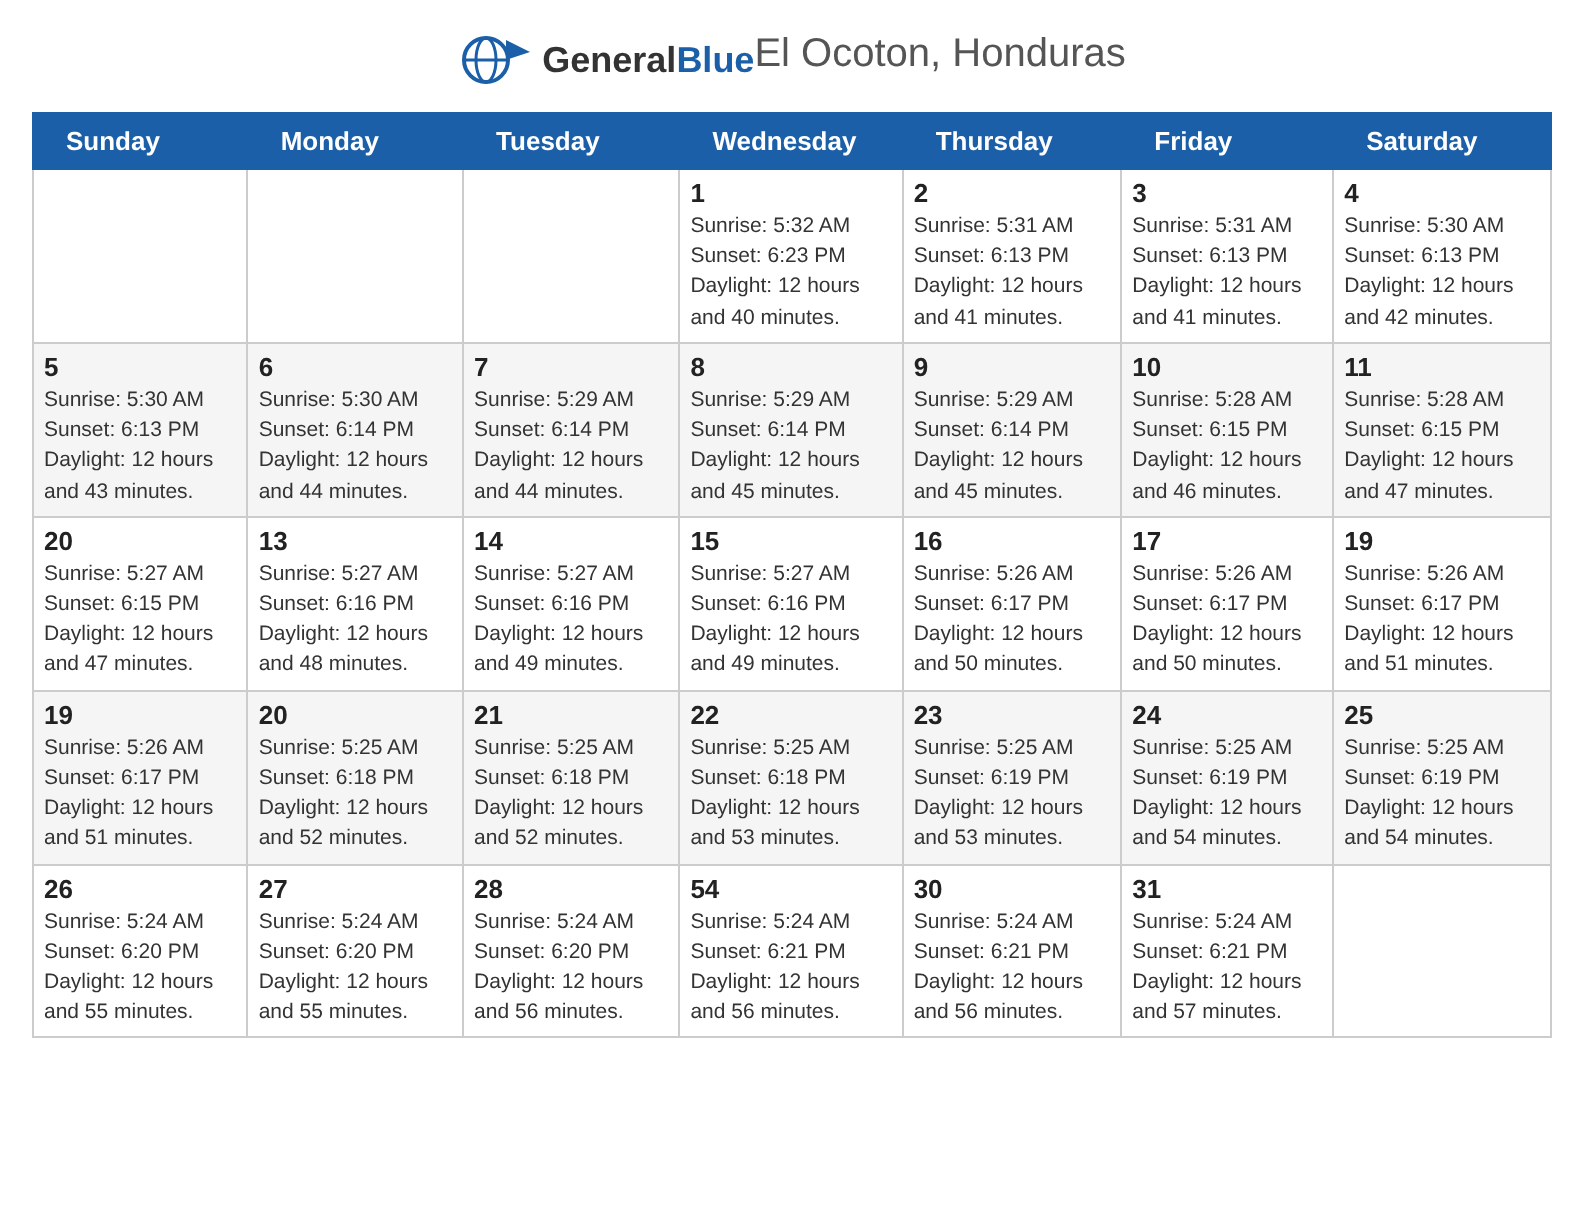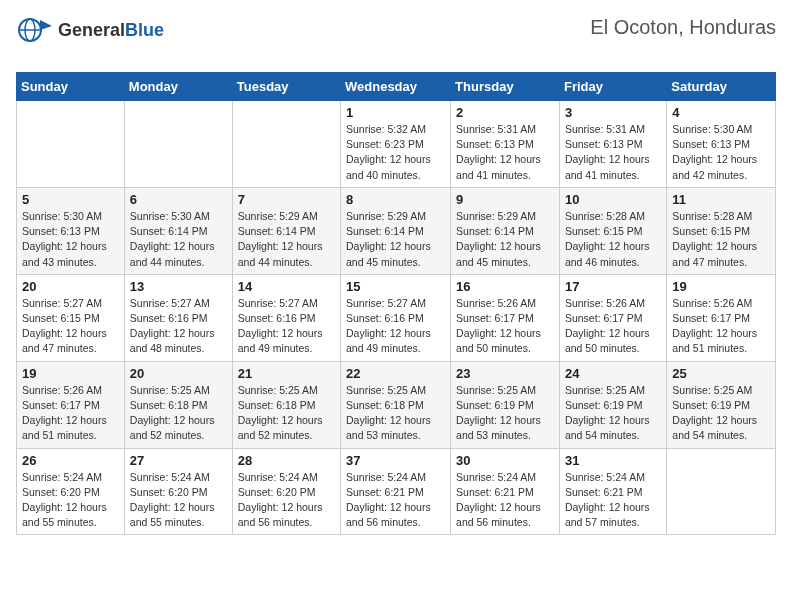--- a/index.html
+++ b/index.html
@@ -5,23 +5,23 @@
     * { box-sizing: border-box; margin: 0; padding: 0; }
     body {
       font-family: Arial, sans-serif;
       background: #fff;
       width: 792px;
       min-height: 612px;
       padding: 16px;
     }
     .header {
       display: flex;
-      justify-content: space-between;
+      justify-content: center;
       align-items: flex-start;
-      margin-bottom: 28px;
+      margin-bottom: 12px;
     }
     .logo {
       display: flex;
       align-items: center;
       gap: 6px;
     }
     .logo-text-general { font-size: 18px; font-weight: bold; color: #333; }
     .logo-text-blue { font-size: 18px; font-weight: bold; color: #1a5fa8; }
     .logo-icon {
       width: 36px;
@@ -32,21 +32,21 @@
     .location { font-size: 20px; color: #555; }
 
     table {
       width: 100%;
       border-collapse: collapse;
       font-size: 11px;
     }
     thead th {
       background-color: #1a5fa8;
       color: #fff;
-      padding: 6px 4px;
+      padding: 6px 16px;
       text-align: left;
       font-size: 13px;
       font-weight: bold;
       border: 1px solid #1a5fa8;
     }
     tbody td {
       border: 1px solid #ccc;
       vertical-align: top;
       padding: 4px 5px;
       width: 113px;
@@ -308,21 +308,21 @@
 and 55 minutes.</div>
         </td>
         <td>
           <div class="day-number">28</div>
           <div class="day-info" style="white-space: pre-line;">Sunrise: 5:24 AM
 Sunset: 6:20 PM
 Daylight: 12 hours
 and 56 minutes.</div>
         </td>
         <td>
-          <div class="day-number">37</div>
+          <div class="day-number">54</div>
           <div class="day-info" style="white-space: pre-line;">Sunrise: 5:24 AM
 Sunset: 6:21 PM
 Daylight: 12 hours
 and 56 minutes.</div>
         </td>
         <td>
           <div class="day-number">30</div>
           <div class="day-info" style="white-space: pre-line;">Sunrise: 5:24 AM
 Sunset: 6:21 PM
 Daylight: 12 hours

